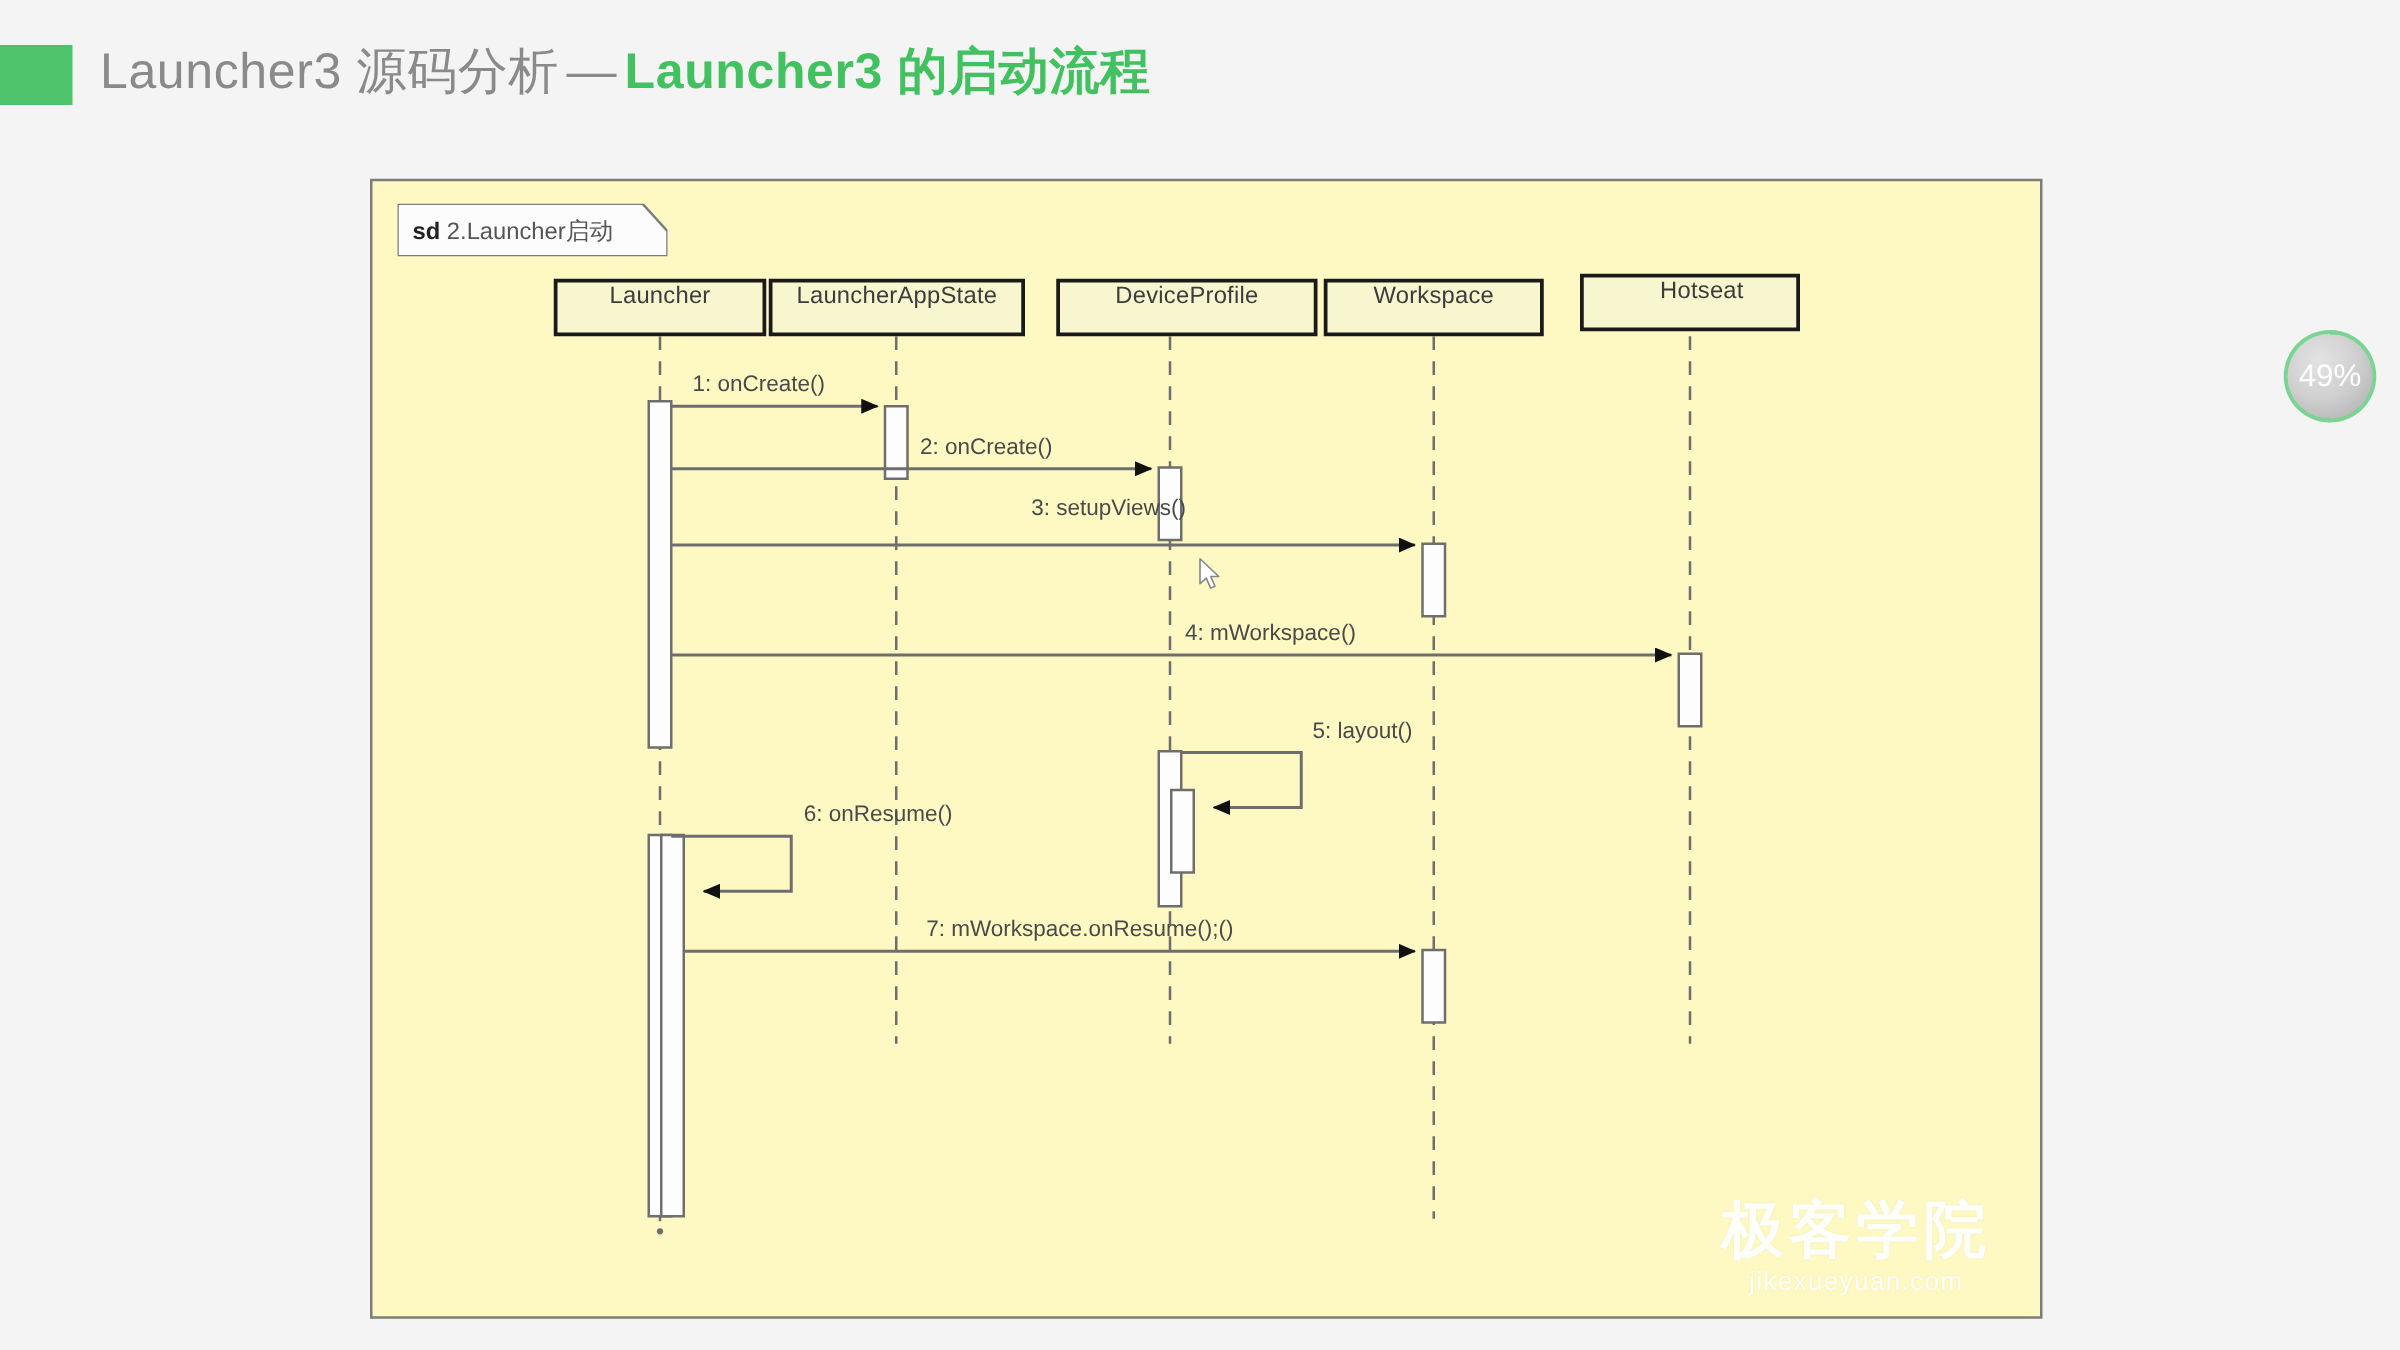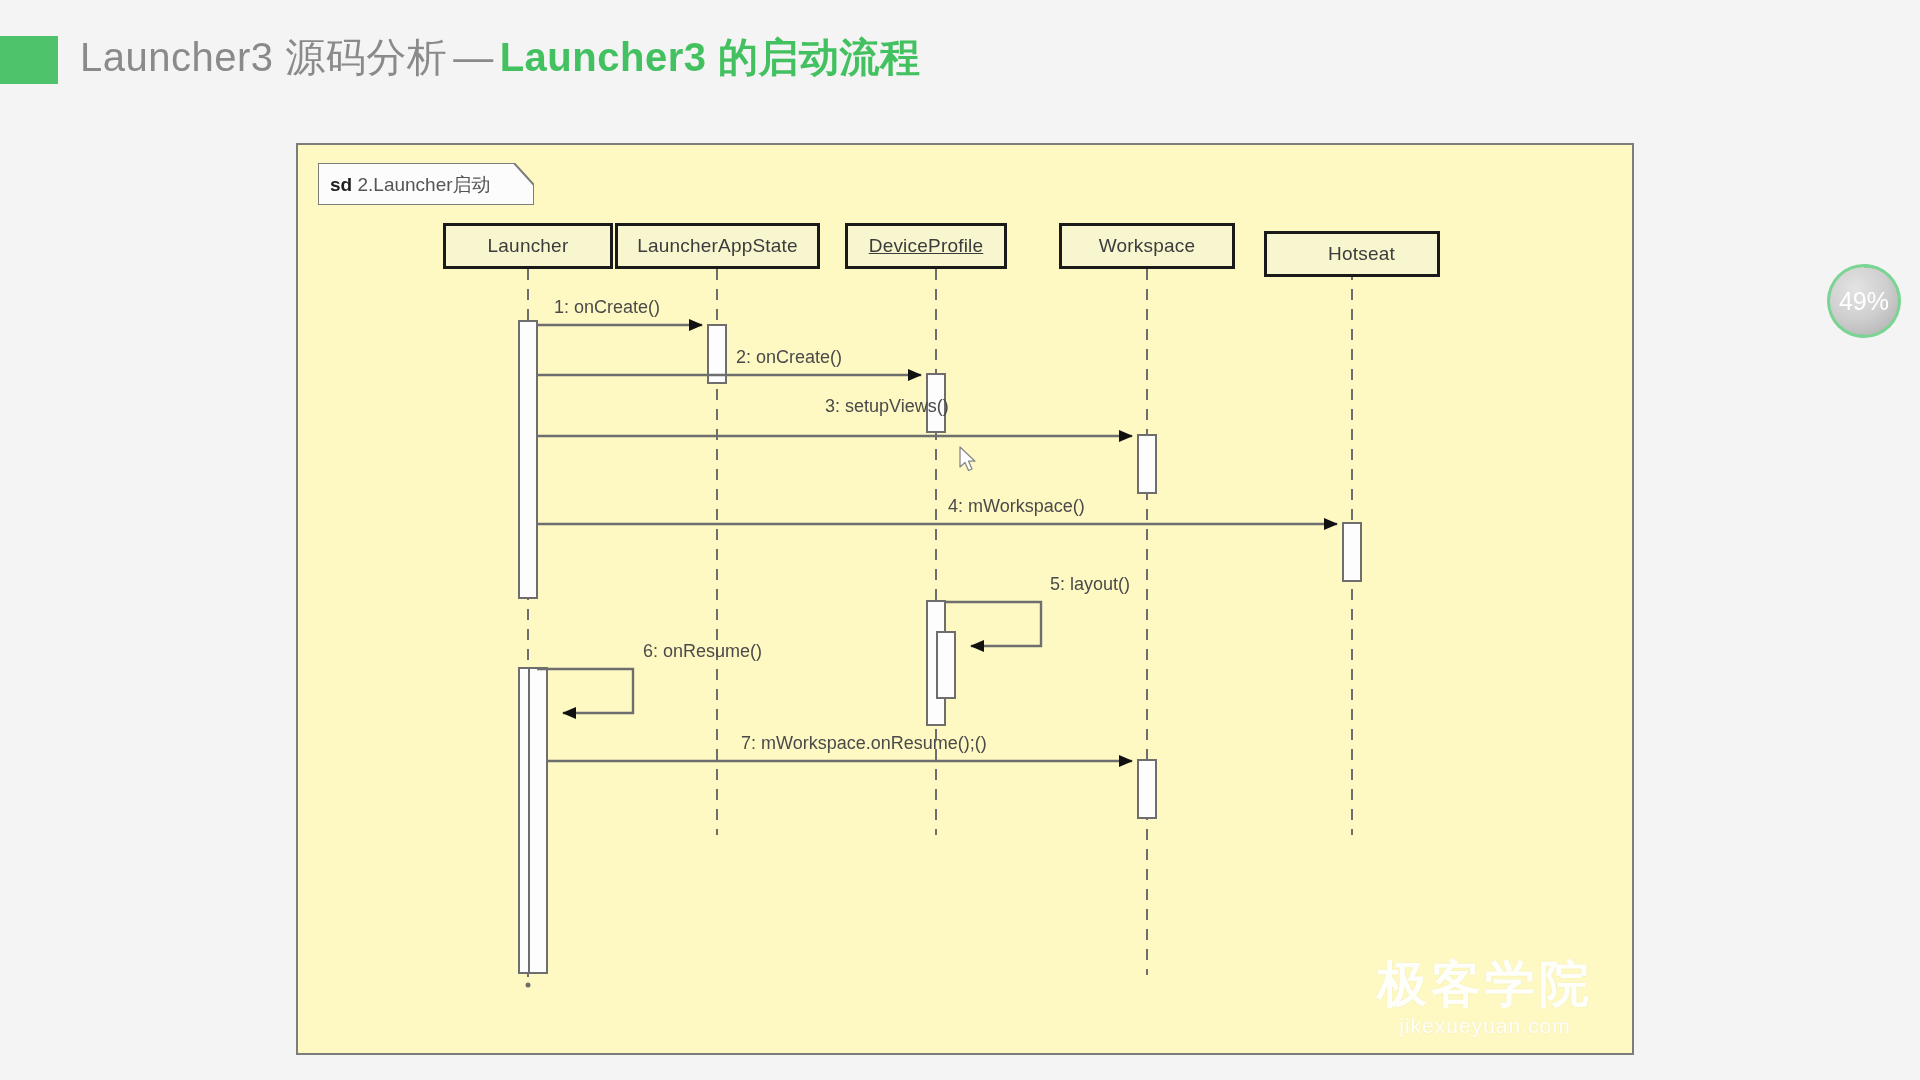--- a/index.html
+++ b/index.html
@@ -71,21 +71,21 @@
   }
 
   
   .lifeline-head {
     position: absolute;
     background: #f7f6cf;
     border: 3px solid #1a1a1a;
     box-sizing: border-box;
     height: 46px;
     display: flex;
-    align-items: center;
+    align-items: flex-start;
     justify-content: center;
     font-size: 19px;
     color: #3c3c3c;
     font-family: "Liberation Sans", sans-serif;
     letter-spacing: 0.2px;
   }
 
   
   .frame-tag {
     position: absolute;
@@ -251,27 +251,27 @@
         <line x1="249" y1="616" x2="834" y2="616" marker-end="url(#solidArrow)"></line>
       </g>
     </svg>
 
     <div class="lifeline-head" style="left:145px; top:78px; width:170px;">
       <span>Launcher</span>
     </div>
     <div class="lifeline-head" style="left:317px; top:78px; width:205px;">
       <span>LauncherAppState</span>
     </div>
-    <div class="lifeline-head" style="left:547px; top:78px; width:162px;text-decoration:underline;">
+    <div class="lifeline-head" style="left:547px; top:78px; width:209px;">
       <span>DeviceProfile</span>
     </div>
     <div class="lifeline-head" style="left:761px; top:78px; width:176px;">
       <span>Workspace</span>
     </div>
-    <div class="lifeline-head" style="left:966px; top:86px; width:176px;padding-left:19px;">
+    <div class="lifeline-head" style="left:966px; top:74px; width:176px;padding-left:19px;">
       <span>Hotseat</span>
     </div>
 
     <div class="msg-label" style="left:256px; top:152px;">1: onCreate()</div>
     <div class="msg-label" style="left:438px; top:202px;">2: onCreate()</div>
     <div class="msg-label" style="left:527px; top:251px;">3: setupViews()</div>
     <div class="msg-label" style="left:650px; top:351px;">4: mWorkspace()</div>
     <div class="msg-label" style="left:752px; top:429px;">5: layout()</div>
     <div class="msg-label" style="left:345px; top:496px;">6: onResume()</div>
     <div class="msg-label" style="left:443px; top:588px;">7: mWorkspace.onResume();()</div>

